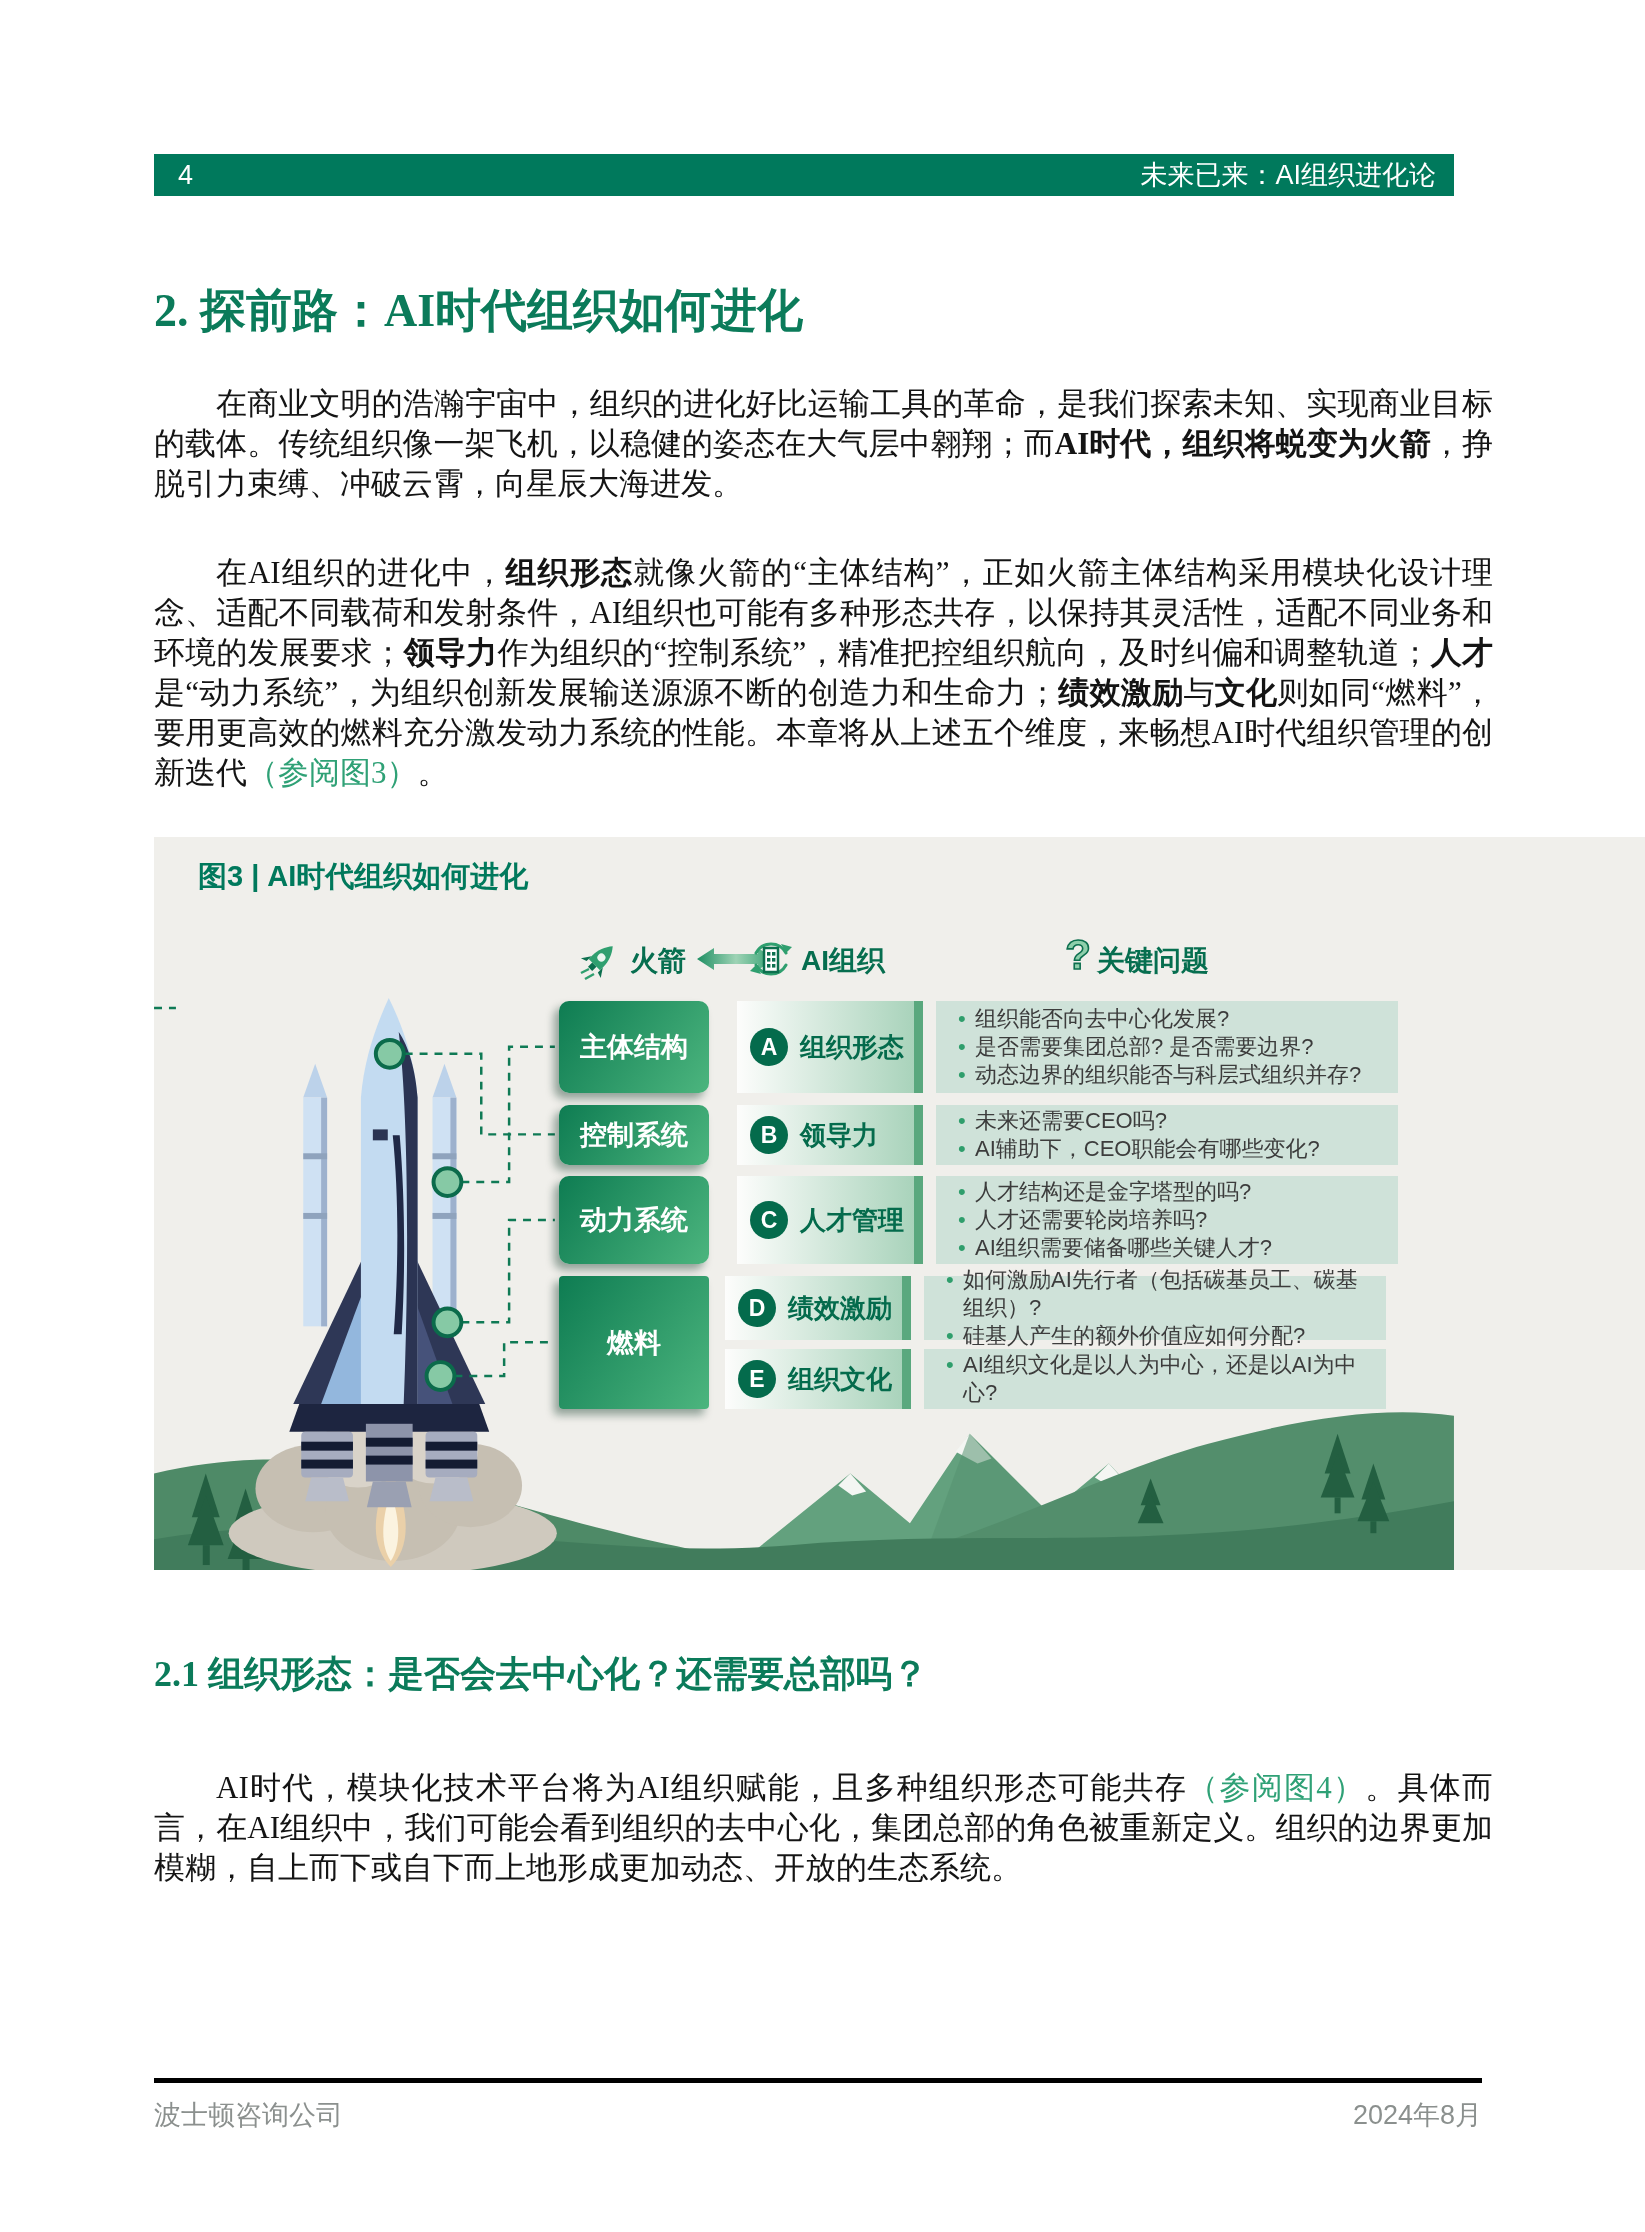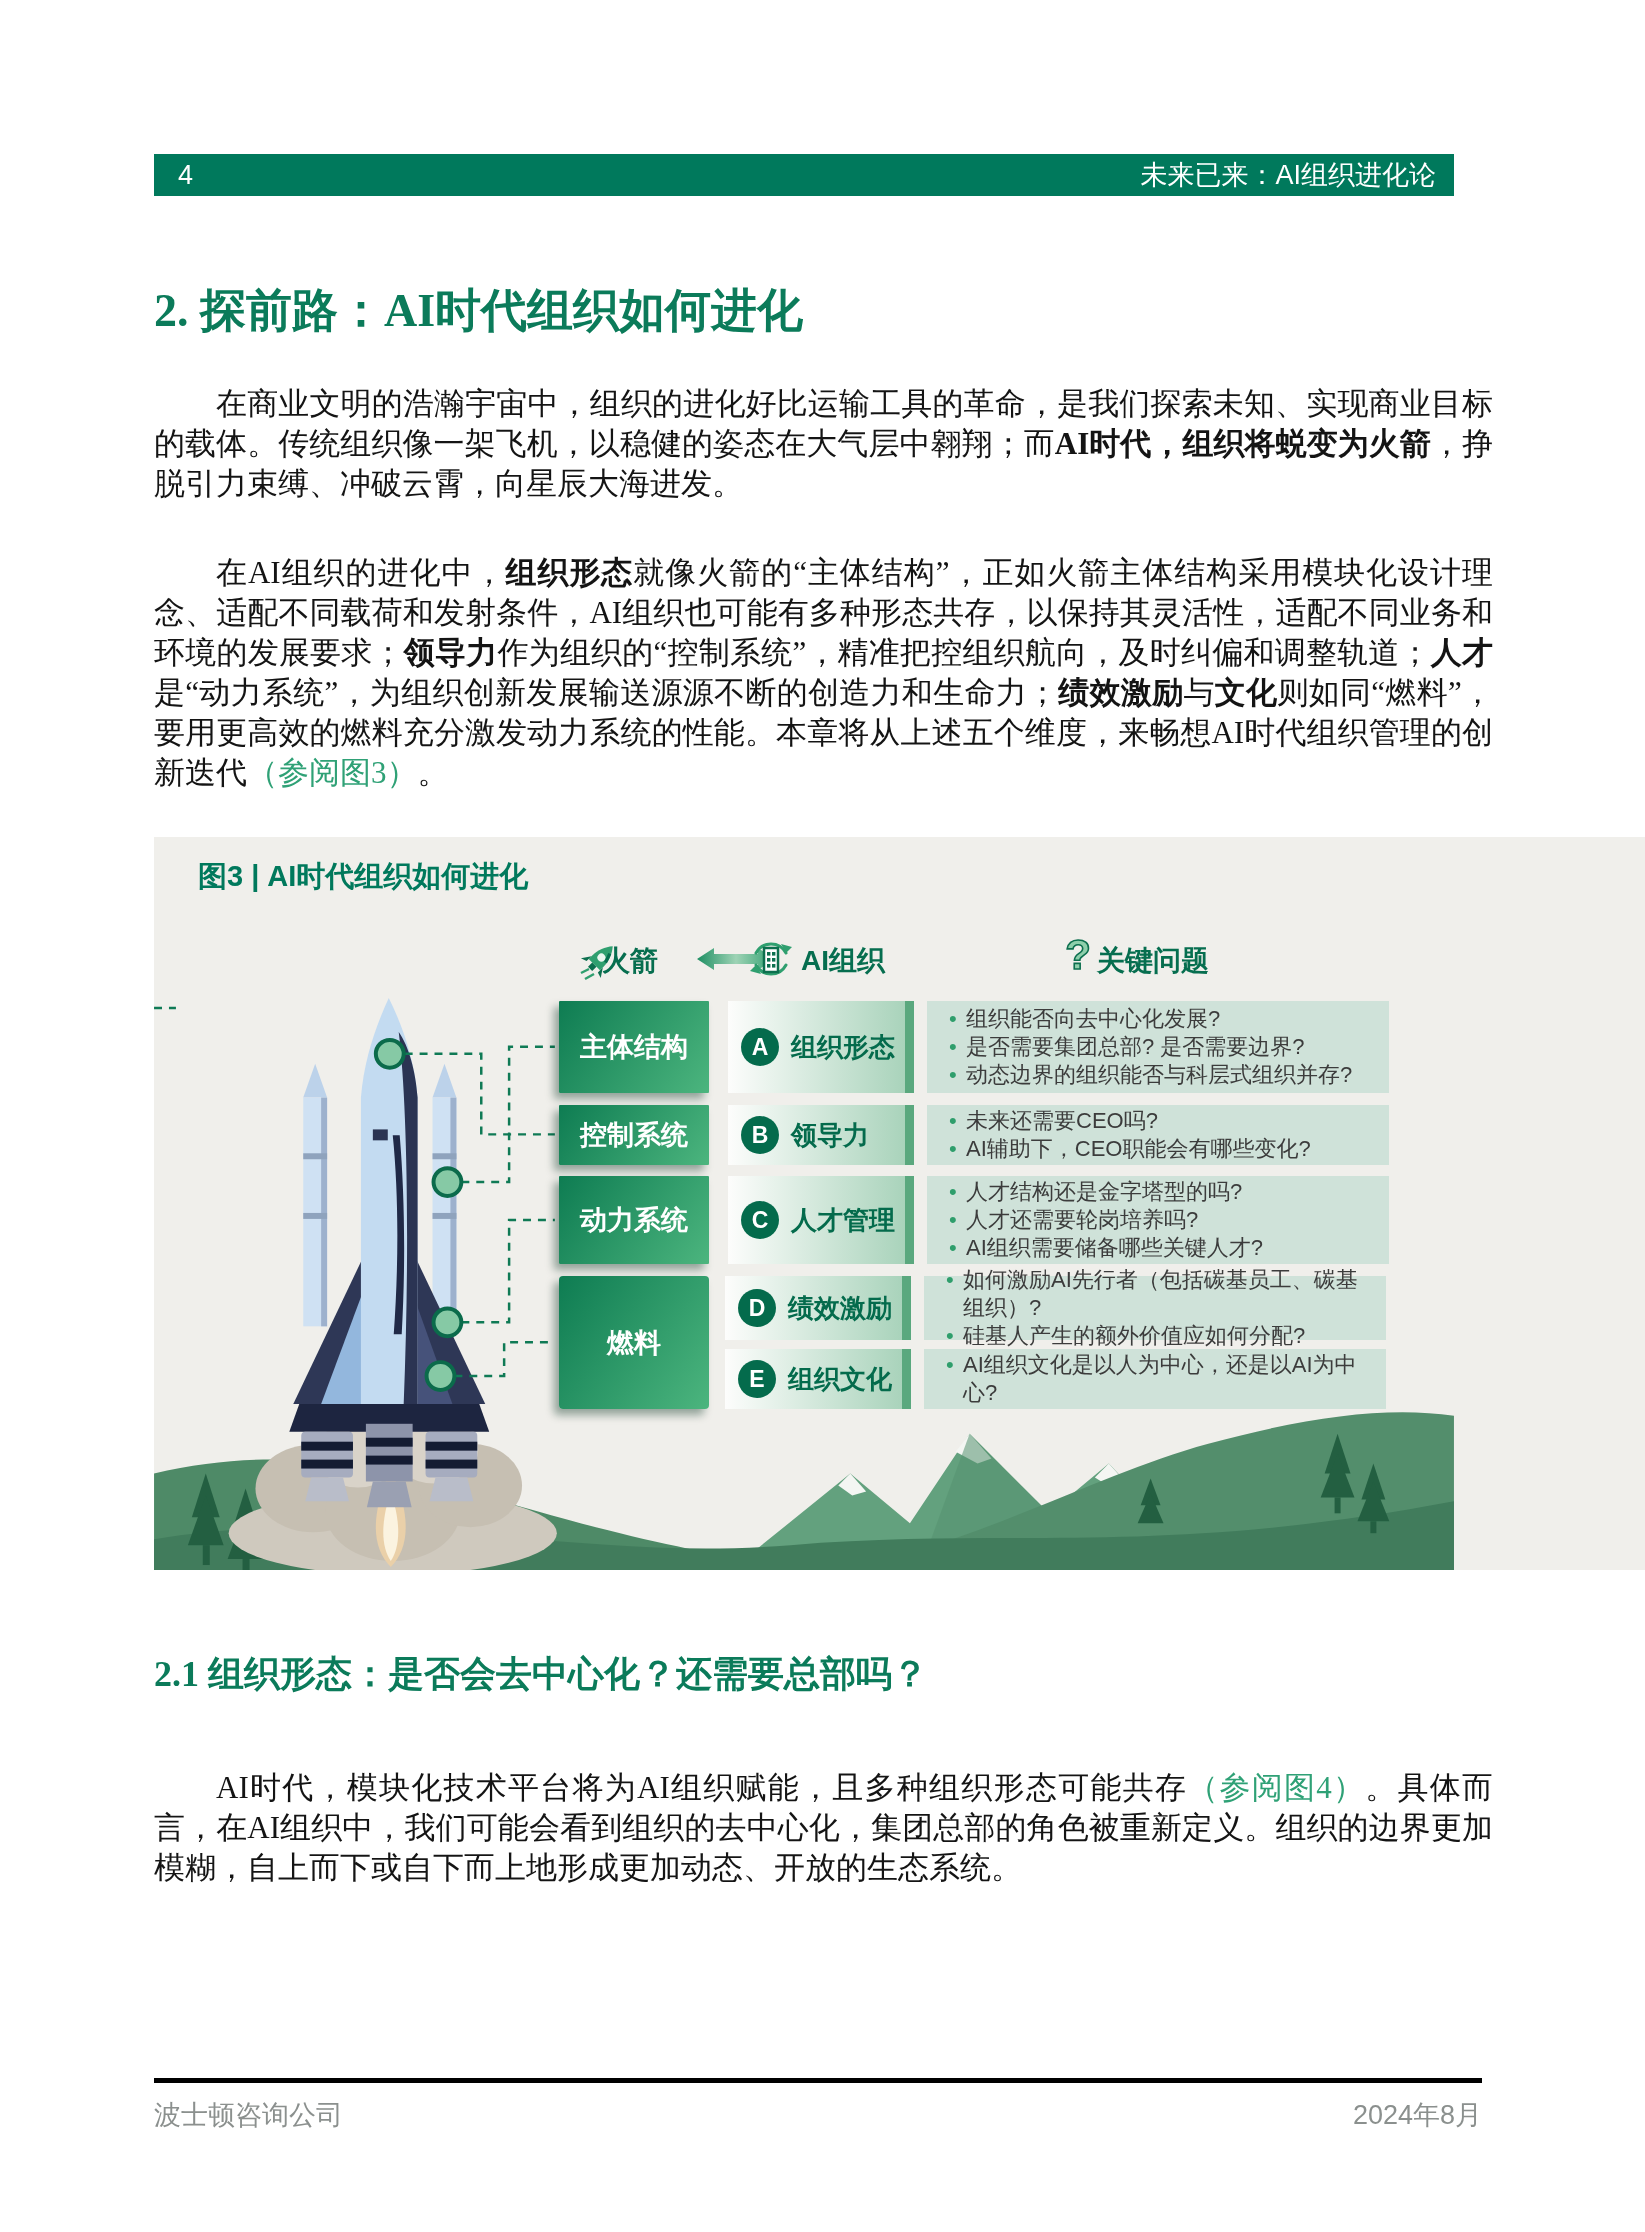--- a/index.html
+++ b/index.html
@@ -33,21 +33,21 @@
   .leg{position:absolute;font-family:"Liberation Sans",sans-serif;font-weight:bold;
        font-size:28px;color:#066e4f;white-space:nowrap;}
   .leg-icon{position:absolute;}
 
   .frow{position:absolute;left:405px;display:flex;z-index:2;font-family:"Liberation Sans",sans-serif;}
   .row-a{top:164px;height:92px;}
   .row-b{top:268px;height:60px;}
   .row-c{top:339px;height:88px;}
   .row-d{top:439px;height:64px;left:571px;}
   .row-e{top:512px;height:60px;left:571px;}
-  .lbtn{width:150px;margin-right:19px;border-radius:1px;
+  .lbtn{width:150px;margin-right:28px;border-radius:10px;
         background:linear-gradient(125deg,#0e7c52 0%,#4cb57e 100%);
         box-shadow:-5px 6px 9px rgba(4,48,30,.4);
         color:#ffffff;display:flex;align-items:center;justify-content:center;
         font-weight:bold;font-size:27px;}
   .fuel-btn{position:absolute;left:405px;top:439px;width:150px;height:133px;z-index:2;
         border-radius:4px;background:linear-gradient(125deg,#0e7c52 0%,#4cb57e 100%);
         box-shadow:-5px 6px 9px rgba(4,48,30,.4);color:#ffffff;display:flex;align-items:center;
         justify-content:center;font-family:"Liberation Sans",sans-serif;font-weight:bold;font-size:27px;}
   .mid{width:164px;border-right:9px solid #5aa87e;box-sizing:content-box;
        background:linear-gradient(90deg,#fdfdfc 0%,#a9d3bb 100%);
@@ -189,21 +189,21 @@
           <g transform="rotate(45 22 22)">
             <path d="M22 4 C17 10 14 17 14 25 L14 30 L30 30 L30 25 C30 17 27 10 22 4 Z" fill="#2f9f6f"></path>
             <circle cx="22" cy="20" r="4" fill="#eaf6ef"></circle>
             <path d="M14 26 L8 35 L14 33 Z" fill="#0c6f4e"></path>
             <path d="M30 26 L36 35 L30 33 Z" fill="#0c6f4e"></path>
             <rect x="19" y="30" width="6" height="6" fill="#0c6f4e"></rect>
           </g>
           <path d="M3 36 L11 32 M7 42 L16 37" stroke="#2f9f6f" stroke-width="2.5" fill="none"></path>
         </svg>
       </span>
-      <span class="leg" style="left:448px;top:105px;font-family:Liberation Serif, serif;">火箭</span>
+      <span class="leg" style="left:476px;top:105px;font-family:Liberation Serif, serif;">火箭</span>
       <span class="leg-icon" style="left:543px;top:109px;width:78px;height:26px;">
         <svg viewBox="0 0 78 26" width="78" height="26">
           <defs>
               <linearGradient id="ga" x1="0" y1="0" x2="1" y2="0">
             <stop offset="0" stop-color="#1e8f63"></stop>
                 <stop offset="0.5" stop-color="#9ed3b5"></stop>
                 <stop offset="1" stop-color="#2f9f6f"></stop>
           </linearGradient>
             </defs>
           <path d="M0 13 L17 2 L17 8 L61 8 L61 2 L78 13 L61 24 L61 18 L17 18 L17 24 Z" fill="url(#ga)"></path>

